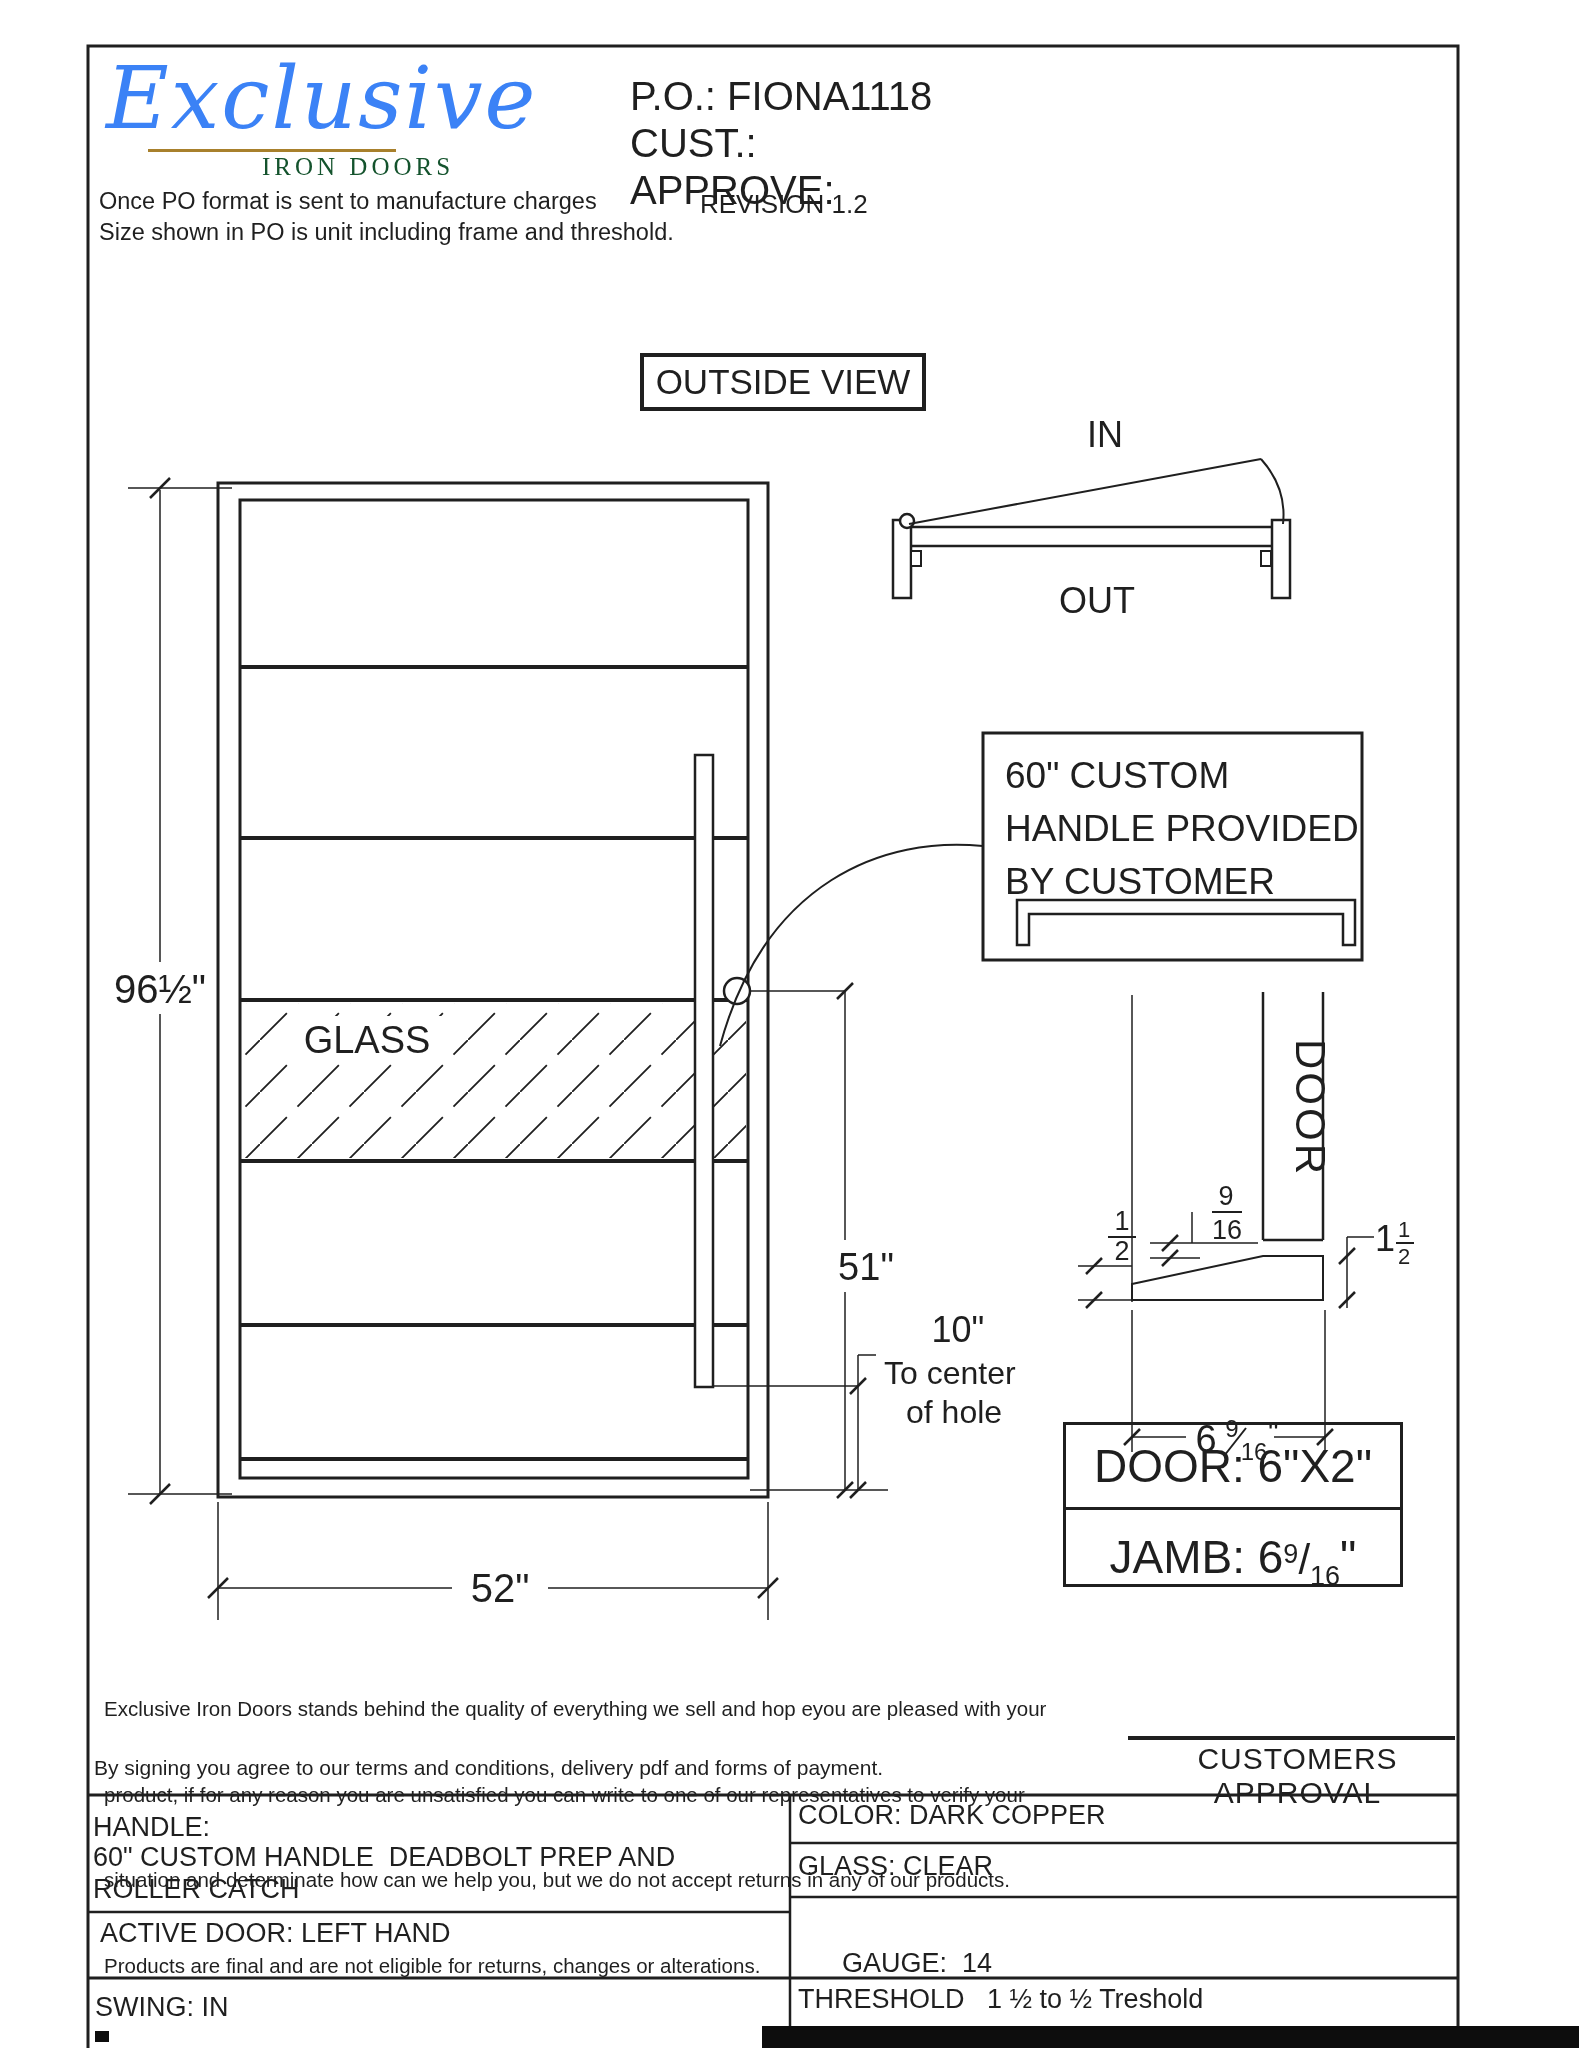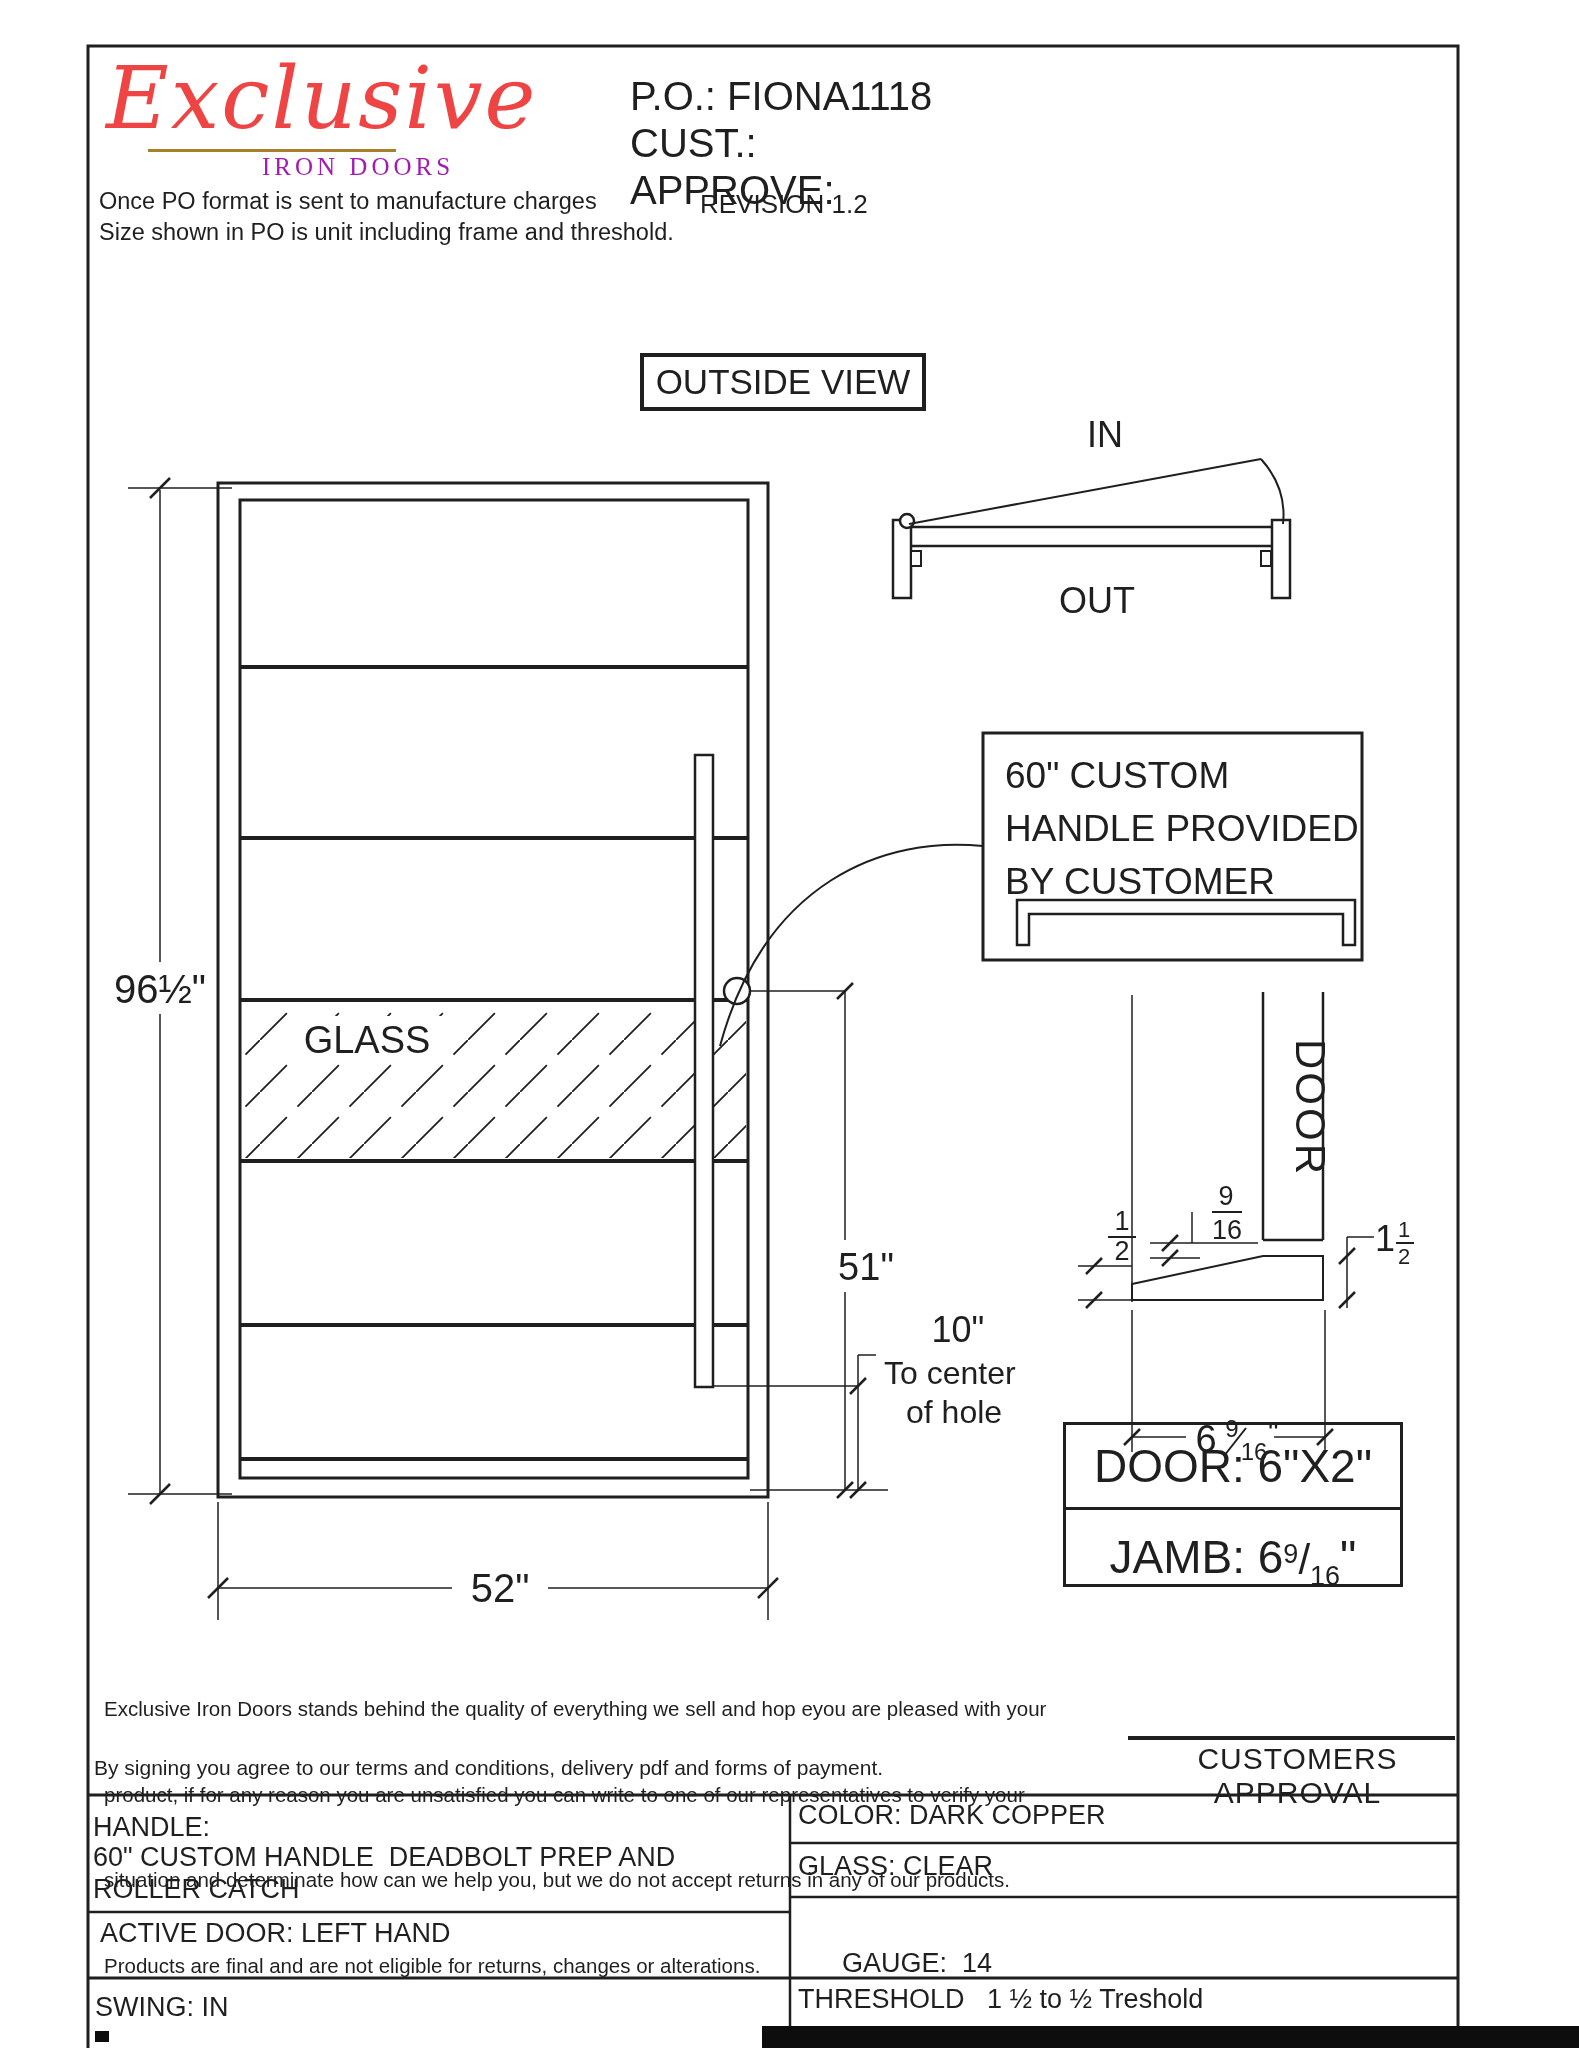--- a/index.html
+++ b/index.html
@@ -3,24 +3,24 @@
 <meta charset="utf-8">
 <style>
   html,body{margin:0;padding:0;background:#e8e8e8;}
   .page{position:relative;width:1579px;height:2048px;background:#ffffff;overflow:hidden;
         font-family:"Liberation Sans",sans-serif;color:#1f1f1f;}
   .abs{position:absolute;}
   .svg-layer{position:absolute;left:0;top:0;width:1579px;height:2048px;}
   svg text{fill:#1f1f1f;font-family:"Liberation Sans",sans-serif;}
   
   .logo-script{left:106px;top:48px;font-family:"DejaVu Serif","Liberation Serif",serif;
-               font-style:italic;font-size:86px;color:#ef4444;letter-spacing:2px;}
+               font-style:italic;font-size:86px;color:#3b82f6;letter-spacing:2px;}
   .logo-rule{left:148px;top:149px;width:248px;height:3px;background:#a8802c;}
   .logo-sub{left:262px;top:153px;font-family:"Liberation Serif",serif;font-size:25px;
-            letter-spacing:4px;color:#a21caf;}
+            letter-spacing:4px;color:#14532d;}
   
   .po-block{left:630px;top:52px;font-size:40px;line-height:47px;margin-top:21px;}
   .revision{left:700px;top:189px;font-size:26px;}
   .notice{left:99px;top:186px;font-size:23.5px;line-height:31px;}
   
   .view-box{left:640px;top:353px;width:278px;height:50px;border:4px solid #1f1f1f;
             display:flex;align-items:center;justify-content:center;font-size:35px;}
   
   .spec-box{border:3px solid #1f1f1f;display:flex;align-items:center;justify-content:center;}
   .door-box{left:1063px;top:1422px;width:334px;height:82px;font-size:46px;}

